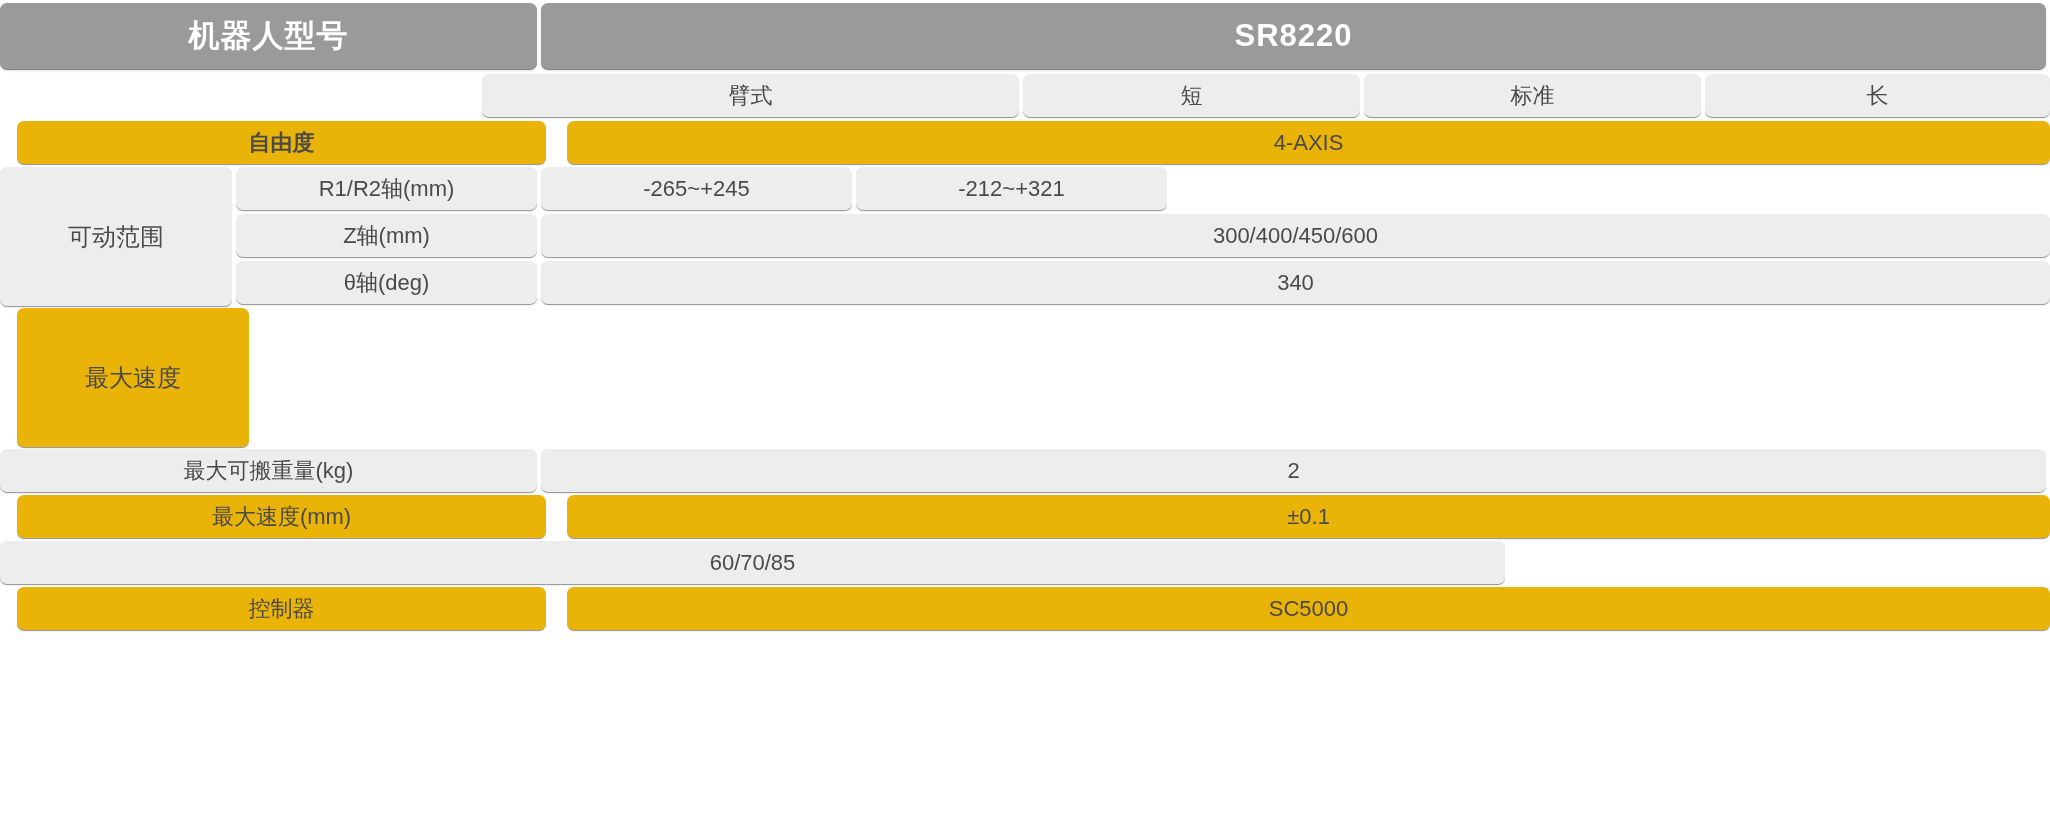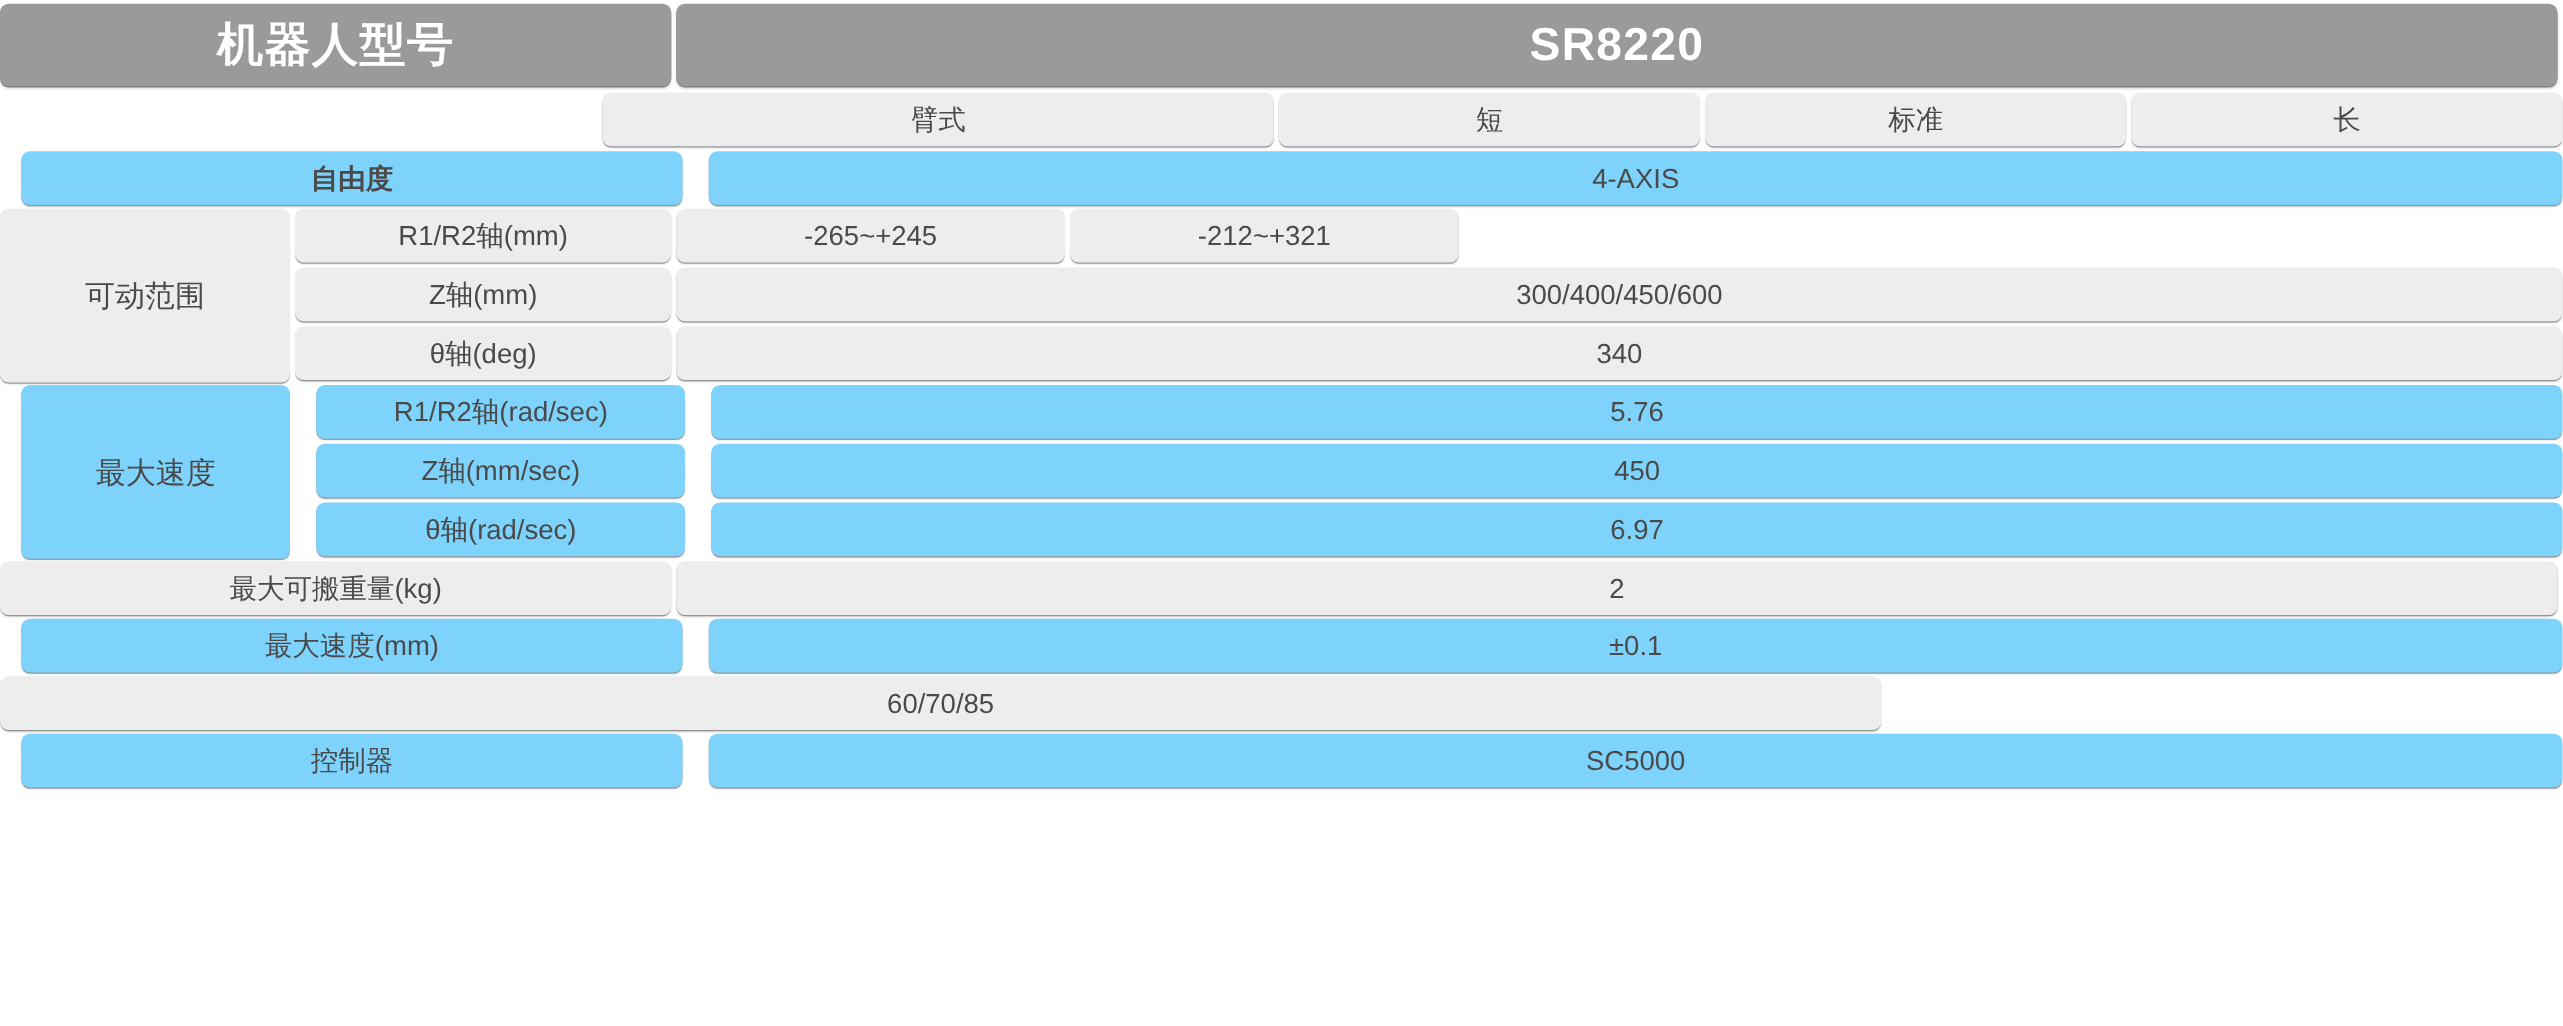--- a/index.html
+++ b/index.html
@@ -41,36 +41,36 @@
     position: relative;
     overflow: hidden;
   }
 
   
   .tint-gray {
     background: #ededed;
     box-shadow: 0 1px 0 rgba(0,0,0,0.30), 0 2px 2px -1px rgba(0,0,0,0.18);
   }
   .tint-white {
-    background: #7dd3fc;
+    background: #eab308;
     box-shadow: 0 1px 0 rgba(0,0,0,0.30), 0 2px 2px -1px rgba(0,0,0,0.18);
     margin-left: 17px;
   }
   .tint-header {
     background: #9a9a9a;
     color: #ffffff;
     box-shadow: 0 1px 0 rgba(0,0,0,0.38), 0 2px 3px -1px rgba(0,0,0,0.25);
   }
 
   
   .header-row { height: 72px; }
   .header-row .cell {
     height: 66px;
     margin-top: 3px;
-    font-size: 37px;
+    font-size: 31px;
     font-weight: bold;
     letter-spacing: 1px;
   }
   .hdr-left  { width: 537px; margin-right: 4px; }
   .hdr-right { width: 1505px; }
 
   
   .arm-row { height: 47px; justify-content: flex-end; }
   .arm-row .cell {
     height: 43px;
@@ -173,38 +173,20 @@
       <div class="sub-row">
         <div class="cell tint-gray sub-label">θ轴(deg)</div>
         <div class="cell tint-gray sub-value-full">340</div>
       </div>
 
     </div>
   </div>
 
   <div class="group group-h3">
     <div class="group-label tint-white">最大速度</div>
-    <div class="group-body">
-
-      <div class="sub-row">
-        <div class="cell tint-white sub-label">R1/R2轴(rad/sec)</div>
-        <div class="cell tint-white sub-value-full">5.76</div>
-      </div>
-
-      <div class="sub-row">
-        <div class="cell tint-white sub-label">Z轴(mm/sec)</div>
-        <div class="cell tint-white sub-value-full">450</div>
-      </div>
-
-      <div class="sub-row">
-        <div class="cell tint-white sub-label">θ轴(rad/sec)</div>
-        <div class="cell tint-white sub-value-full">6.97</div>
-      </div>
-
-    </div>
   </div>
 
   <div class="row simple-row">
     <div class="cell tint-gray simple-label">最大可搬重量(kg)</div>
     <div class="cell tint-gray simple-value">2</div>
   </div>
 
   <div class="row simple-row">
     <div class="cell tint-white simple-label">最大速度(mm)</div>
     <div class="cell tint-white simple-value">±0.1</div>

